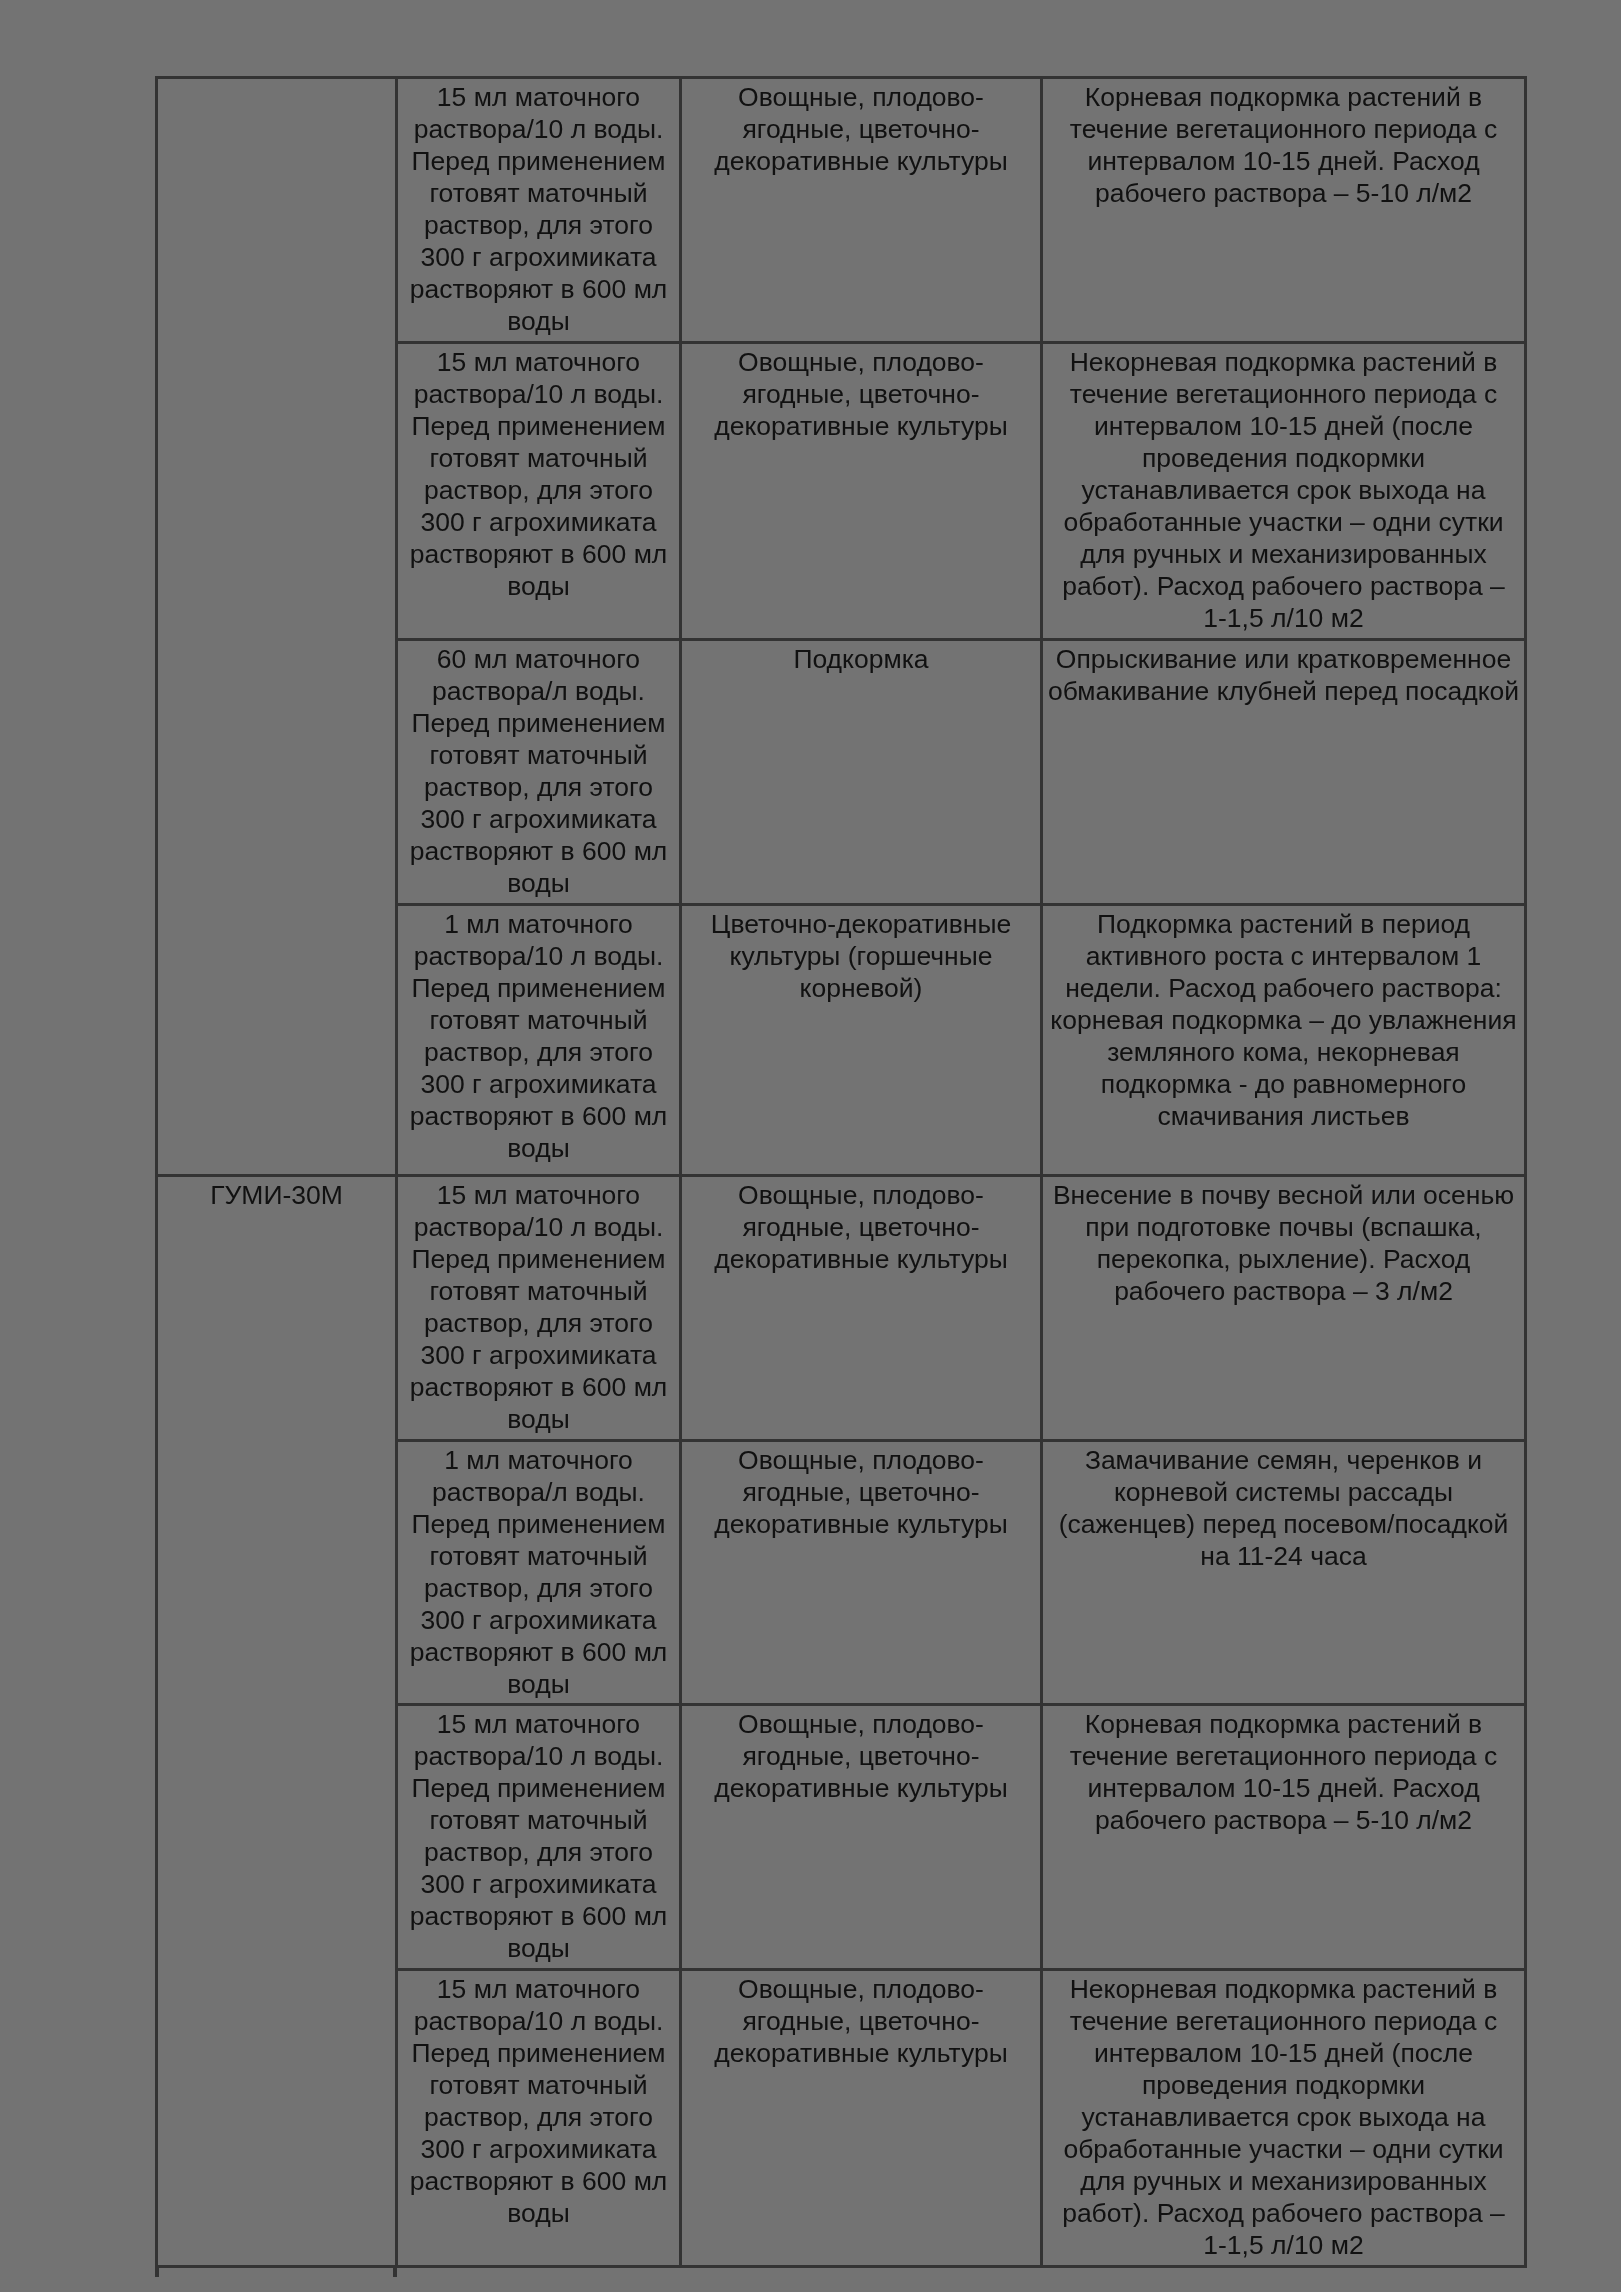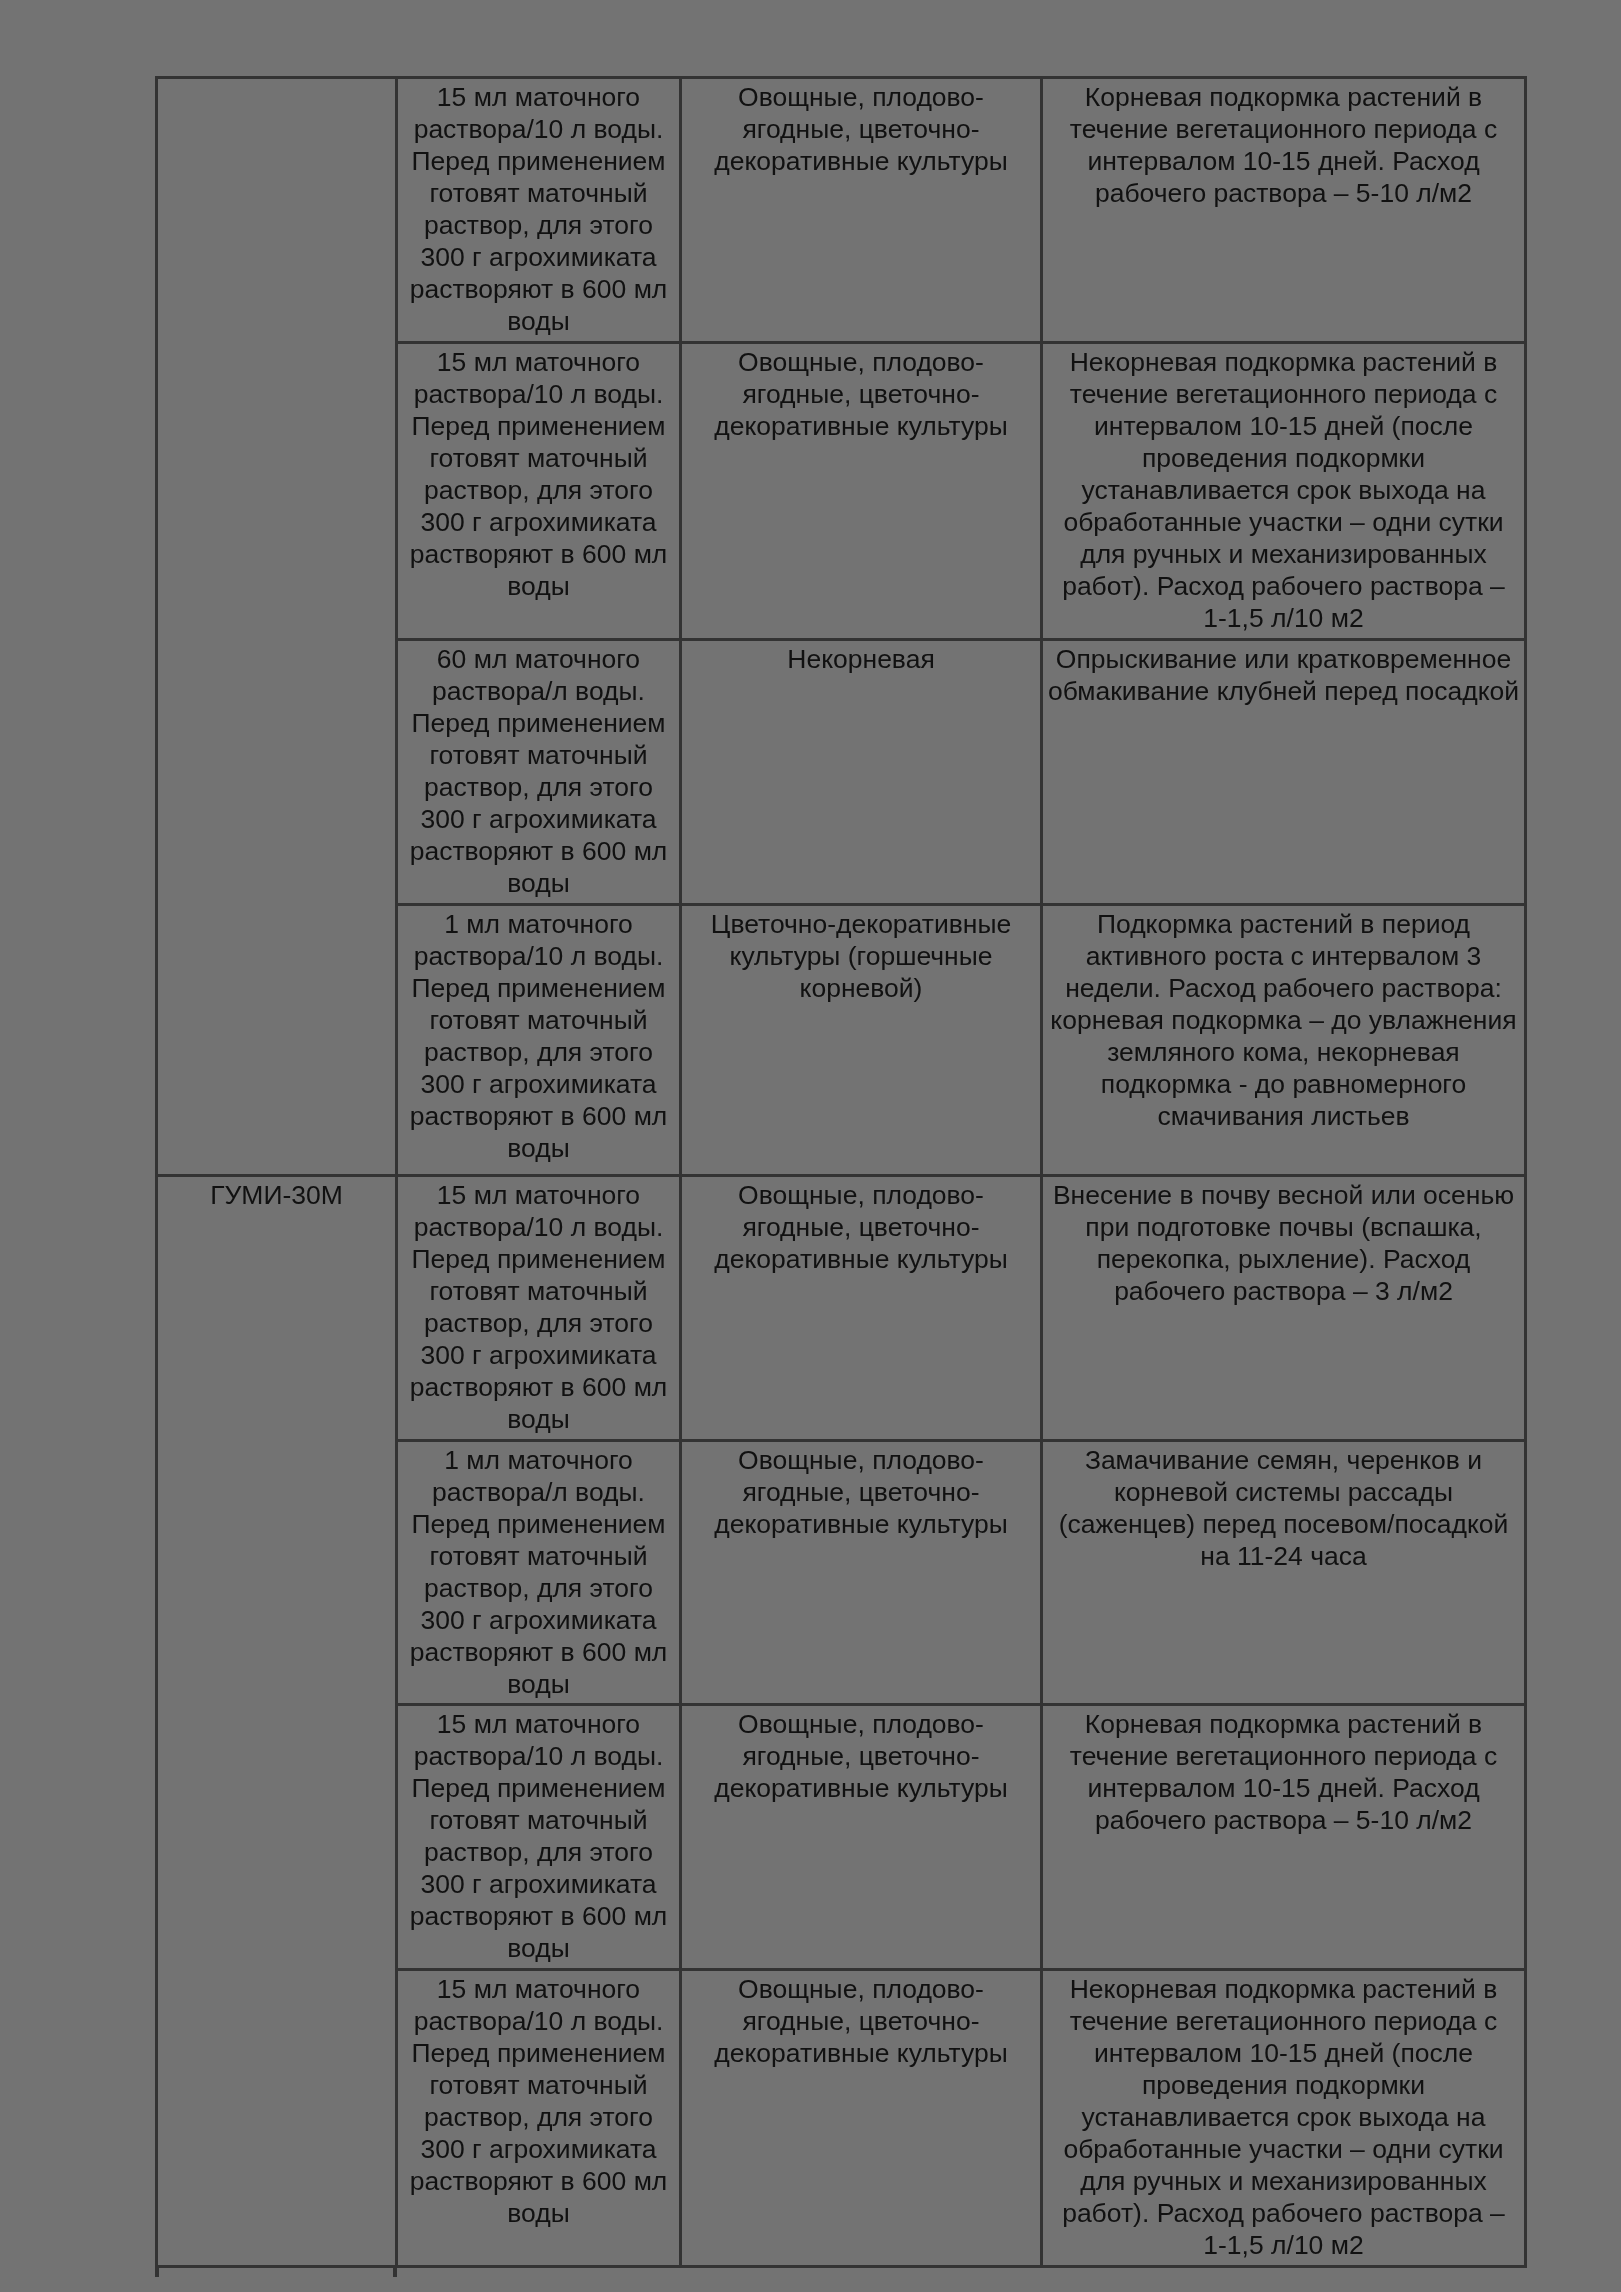--- a/index.html
+++ b/index.html
@@ -78,27 +78,27 @@
           <td>Овощные, плодово-ягодные, цветочно-декоративные культуры</td>
           <td>Корневая подкормка растений в течение вегетационного периода с интервалом 10-15 дней. Расход рабочего раствора – 5-10 л/м2</td>
         </tr>
         <tr class="r2">
           <td>15 мл маточного раствора/10 л воды. Перед применением готовят маточный раствор, для этого 300 г агрохимиката растворяют в 600 мл воды</td>
           <td>Овощные, плодово-ягодные, цветочно-декоративные культуры</td>
           <td>Некорневая подкормка растений в течение вегетационного периода с интервалом 10-15 дней (после проведения подкормки устанавливается срок выхода на обработанные участки – одни сутки для ручных и механизированных работ). Расход рабочего раствора – 1-1,5 л/10 м2</td>
         </tr>
         <tr class="r3">
           <td>60 мл маточного раствора/л воды. Перед применением готовят маточный раствор, для этого 300 г агрохимиката растворяют в 600 мл воды</td>
-          <td>Некорневая</td>
+          <td>Подкормка</td>
           <td>Опрыскивание или кратковременное обмакивание клубней перед посадкой</td>
         </tr>
         <tr class="r4">
           <td>1 мл маточного раствора/10 л воды. Перед применением готовят маточный раствор, для этого 300 г агрохимиката растворяют в 600 мл воды</td>
           <td>Цветочно-декоративные культуры (горшечные корневой)</td>
-          <td>Подкормка растений в период активного роста с интервалом 3 недели. Расход рабочего раствора: корневая подкормка – до увлажнения земляного кома, некорневая подкормка - до равномерного смачивания листьев</td>
+          <td>Подкормка растений в период активного роста с интервалом 1 недели. Расход рабочего раствора: корневая подкормка – до увлажнения земляного кома, некорневая подкормка - до равномерного смачивания листьев</td>
         </tr>
         <tr class="r5">
           <td rowspan="4" class="no-bottom">ГУМИ-30М</td>
           <td>15 мл маточного раствора/10 л воды. Перед применением готовят маточный раствор, для этого 300 г агрохимиката растворяют в 600 мл воды</td>
           <td>Овощные, плодово-ягодные, цветочно-декоративные культуры</td>
           <td>Внесение в почву весной или осенью при подготовке почвы (вспашка, перекопка, рыхление). Расход рабочего раствора – 3 л/м2</td>
         </tr>
         <tr class="r6">
           <td>1 мл маточного раствора/л воды. Перед применением готовят маточный раствор, для этого 300 г агрохимиката растворяют в 600 мл воды</td>
           <td>Овощные, плодово-ягодные, цветочно-декоративные культуры</td>

